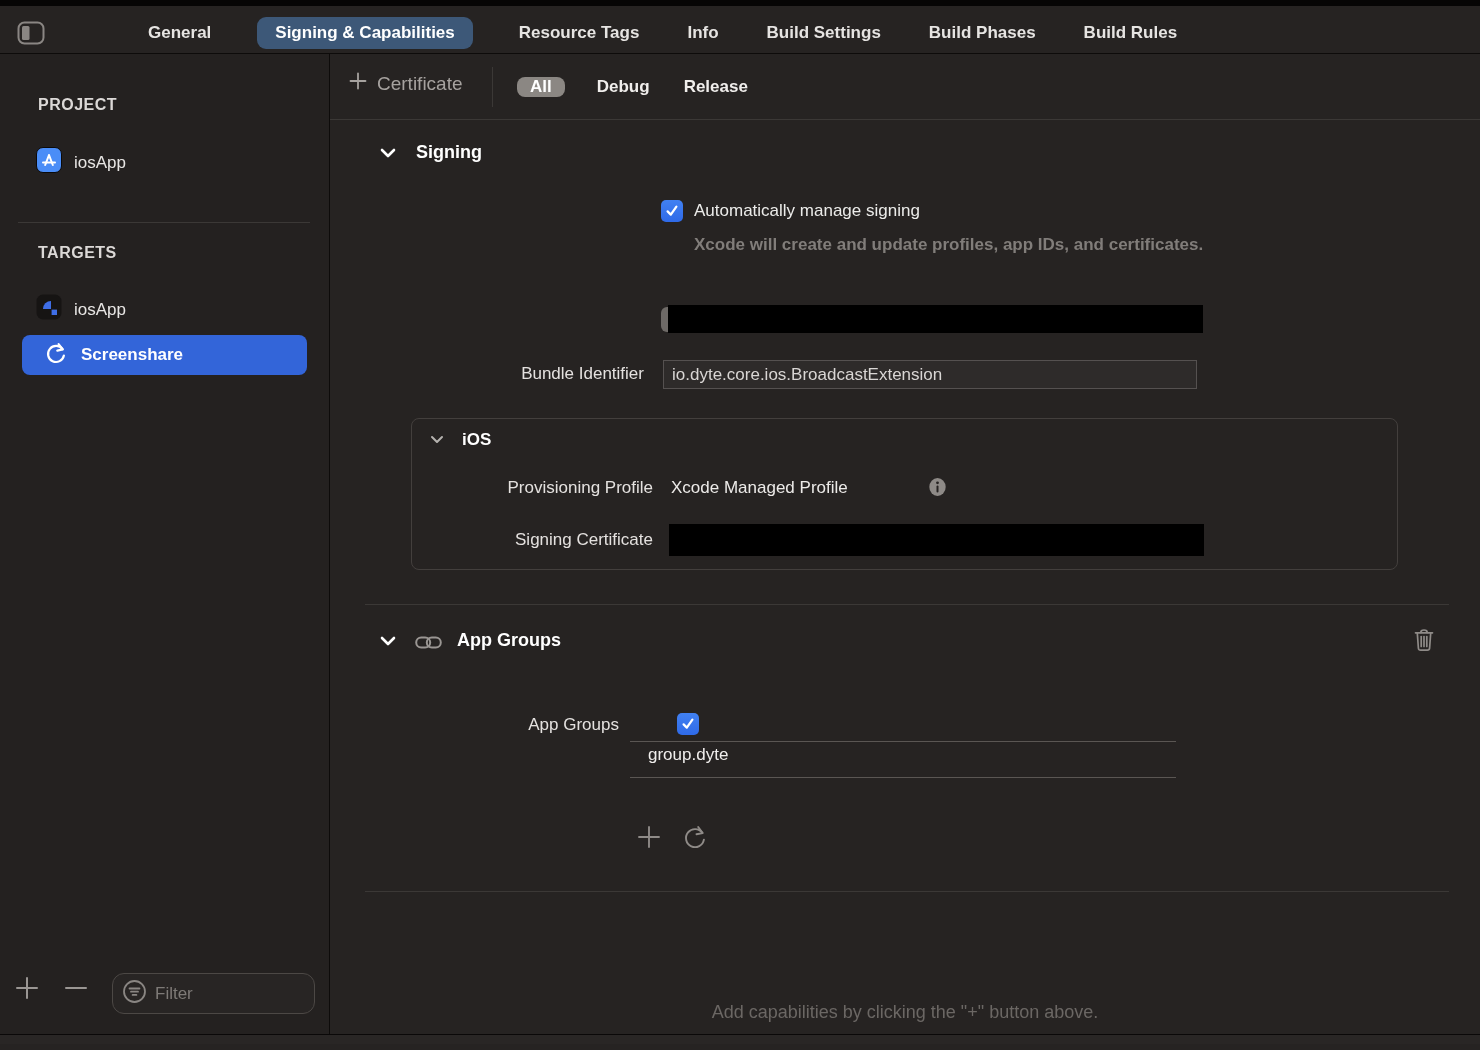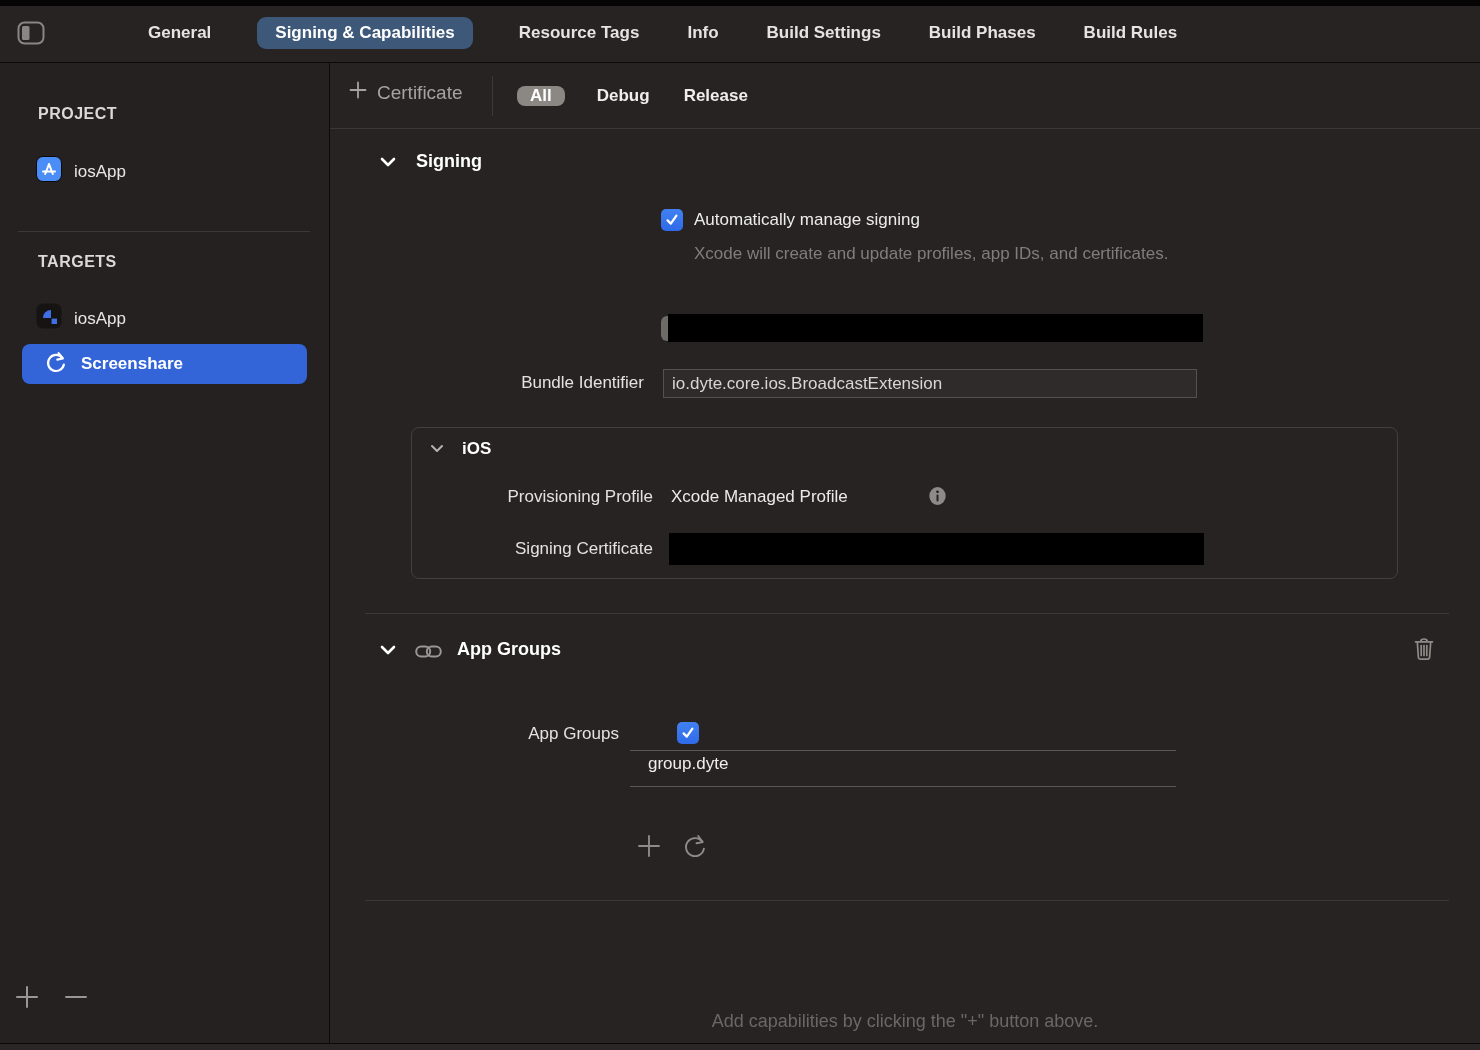--- a/index.html
+++ b/index.html
@@ -1,21 +1,21 @@
 <!DOCTYPE html>
 <html><head>
 <meta charset="utf-8">
 <style>
   * { margin:0; padding:0; box-sizing:border-box; }
   html,body { width:1480px; height:1050px; overflow:hidden; background:#262322;
               font-family:"Liberation Sans","DejaVu Sans",sans-serif; }
   .top-strip { height:6px; background:#060505; }
 
   
-  .header { position:relative; height:57px; background:#262322; border-bottom:1px solid #0d0b0a; }
+  .header { position:relative; height:48px; background:#262322; border-bottom:1px solid #0d0b0a; }
   .sidebar-toggle { position:absolute; left:17px; top:15px; width:28px; height:24px; cursor:pointer; }
   .tabs { position:absolute; left:146px; top:0; height:54px; display:flex; align-items:center; gap:44px; }
   .tab { color:#e6e4e2; font-size:17px; font-weight:600; padding:6px 2px; cursor:pointer; white-space:nowrap; }
   .tab.selected { background:#3d5878; border-radius:9px; padding:6px 18px; color:#ffffff; }
 
   
   .content-row { display:flex; height:980px; }
   .sidebar { position:relative; width:330px; background:#242120; border-right:1px solid #0d0b0a; }
   .main { position:relative; flex:1; background:#262322; }
 
@@ -45,21 +45,21 @@
   .scope.selected { background:#8b8783; border-radius:8px; padding:0 13px; color:#ffffff; }
 
   
   .sec-chevron { position:absolute; color:#ffffff; }
   .sec-title { position:absolute; color:#ffffff; font-size:18px; font-weight:700; }
   .row-label { position:absolute; left:0; width:314px; text-align:right; color:#e4e1df; font-size:17px; }
   .auto-row { position:absolute; left:331px; top:146px; display:flex; align-items:center; gap:11px; cursor:pointer; }
   .auto-row .lbl { color:#ececea; font-size:17px; font-weight:500; }
   .checkbox { width:22px; height:22px; border-radius:5px; background:linear-gradient(#4181f2,#2f6ae8);
               display:flex; align-items:center; justify-content:center; flex:none; cursor:pointer; }
-  .note { position:absolute; left:364px; top:178px; width:510px; color:#817d7a; font-size:17px; line-height:26px; }
+  .note { position:absolute; left:364px; top:178px; width:510px; color:#817d7a; font-size:17px; line-height:26px;font-weight:bold; }
   .team-popup { position:absolute; left:331px; top:251px; width:542px; height:28px; }
   .team-cap { position:absolute; left:0; top:2px; width:17px; height:25px; background:#6e6a67; border-radius:6px 0 0 6px; }
   .redact { position:absolute; background:#000000; }
   .bundle-field { position:absolute; left:333px; top:306px; width:534px; height:29px; background:#2e2b2a;
                   border:1px solid #555150; color:#d9d6d4; font-size:17px; font-family:inherit;
                   padding:0 0 0 8px; outline:none; }
 
   
   .ios-box { position:absolute; left:81px; top:364px; width:987px; height:152px; border:1px solid #433f3d; border-radius:8px; }
   .ios-title { position:absolute; left:50px; top:11px; color:#ffffff; font-size:17px; font-weight:700; }
@@ -159,20 +159,33 @@
               <path d="M14 4 L14 24"></path>
               <path d="M4 14 L24 14"></path>
             </g>
           </svg>
       </span>
       <span class="icon-btn" style="left:62px; bottom:10px;">
         <svg width="28" height="28" viewBox="0 0 28 28">
             <path d="M4 14 L24 14" stroke="#9a9693" stroke-width="2" stroke-linecap="round"></path>
           </svg>
       </span>
+      <div class="filter-field">
+        <span>
+          <svg width="25" height="25" viewBox="0 0 25 25">
+            <circle cx="12.5" cy="12.5" r="10.5" fill="none" stroke="#8a8683" stroke-width="1.8"></circle>
+            <g stroke="#8a8683" stroke-width="1.8" stroke-linecap="round">
+              <path d="M7.5 9.5 L17.5 9.5"></path>
+                <path d="M9 12.7 L16 12.7"></path>
+                <path d="M10.6 15.9 L14.4 15.9"></path>
+            </g>
+          </svg>
+        </span>
+        <input type="text" placeholder="Filter" style="">
+      </div>
     </div>
   </div>
 
   <div class="main">
 
     <div class="cap-bar">
       <button class="cap-btn">
         <span>
           <svg width="20" height="20" viewBox="0 0 20 20">
               <g stroke="#a6a29f" stroke-width="1.8" stroke-linecap="round">

